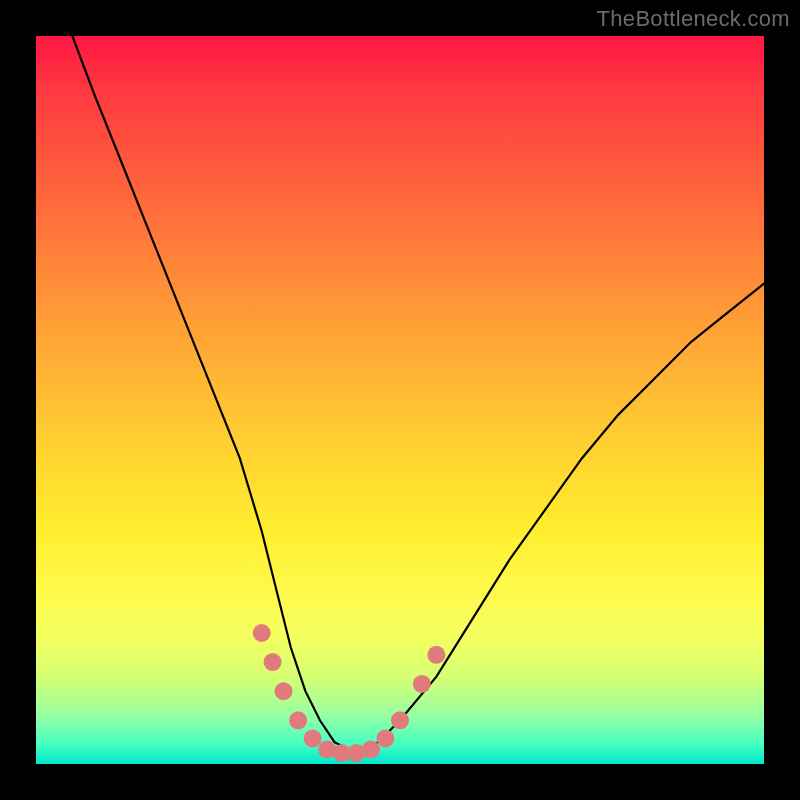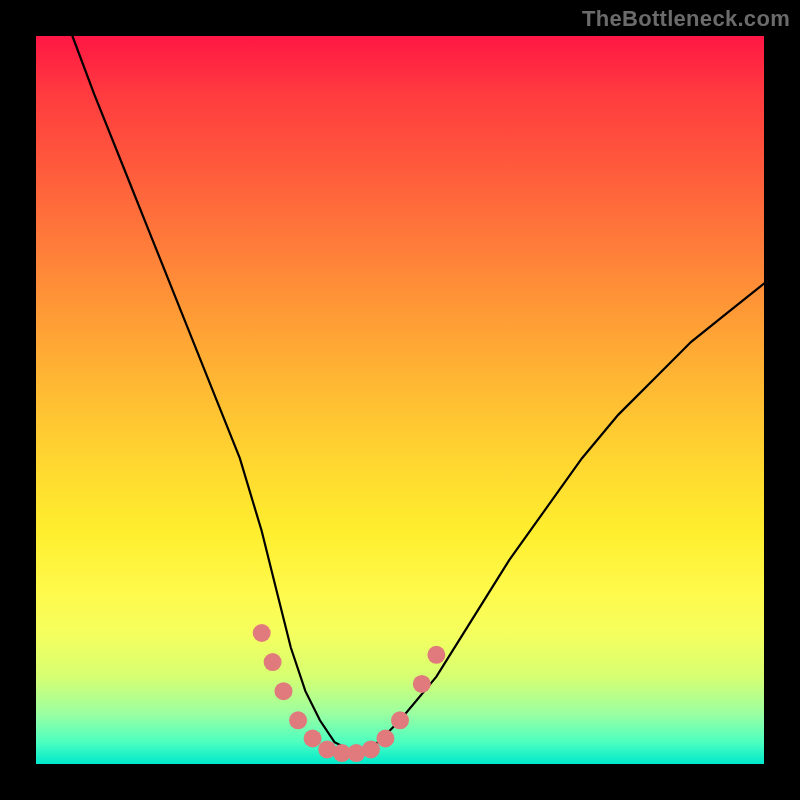--- a/index.html
+++ b/index.html
@@ -39,21 +39,21 @@
       #9cffa0 93%,
       #4dffc0 97%,
       #00e8cc 100%);
   }
   .watermark {
     position: absolute;
     top: 6px;
     right: 10px;
     color: #6b6b6b;
     font-size: 22px;
-    font-weight: 700;
+    font-weight: 400;
     letter-spacing: 0.3px;
     user-select: none;
   }
   svg.curve {
     position: absolute;
     left: 0;
     top: 0;
     width: 728px;
     height: 728px;
     overflow: visible;

